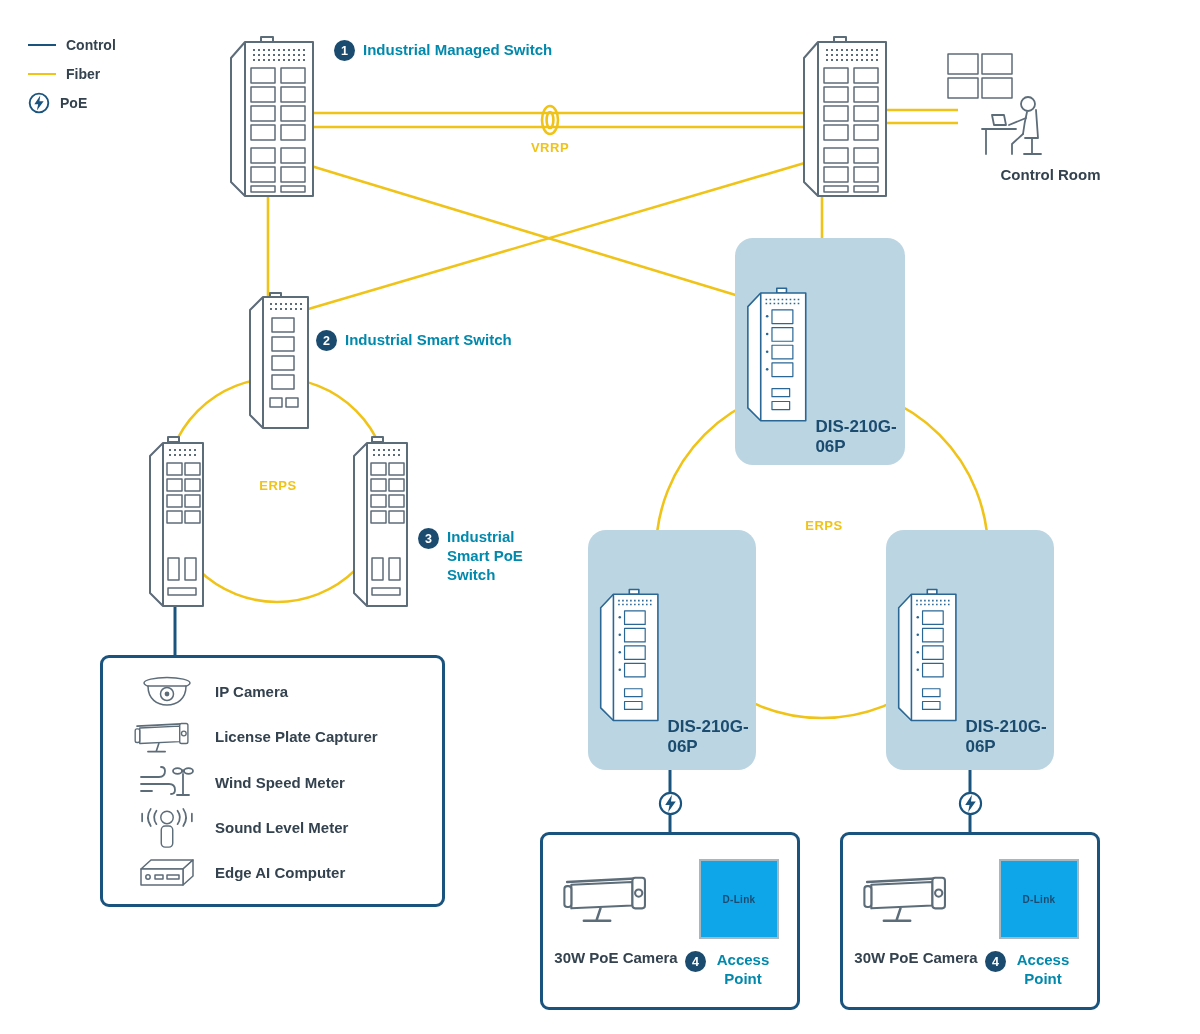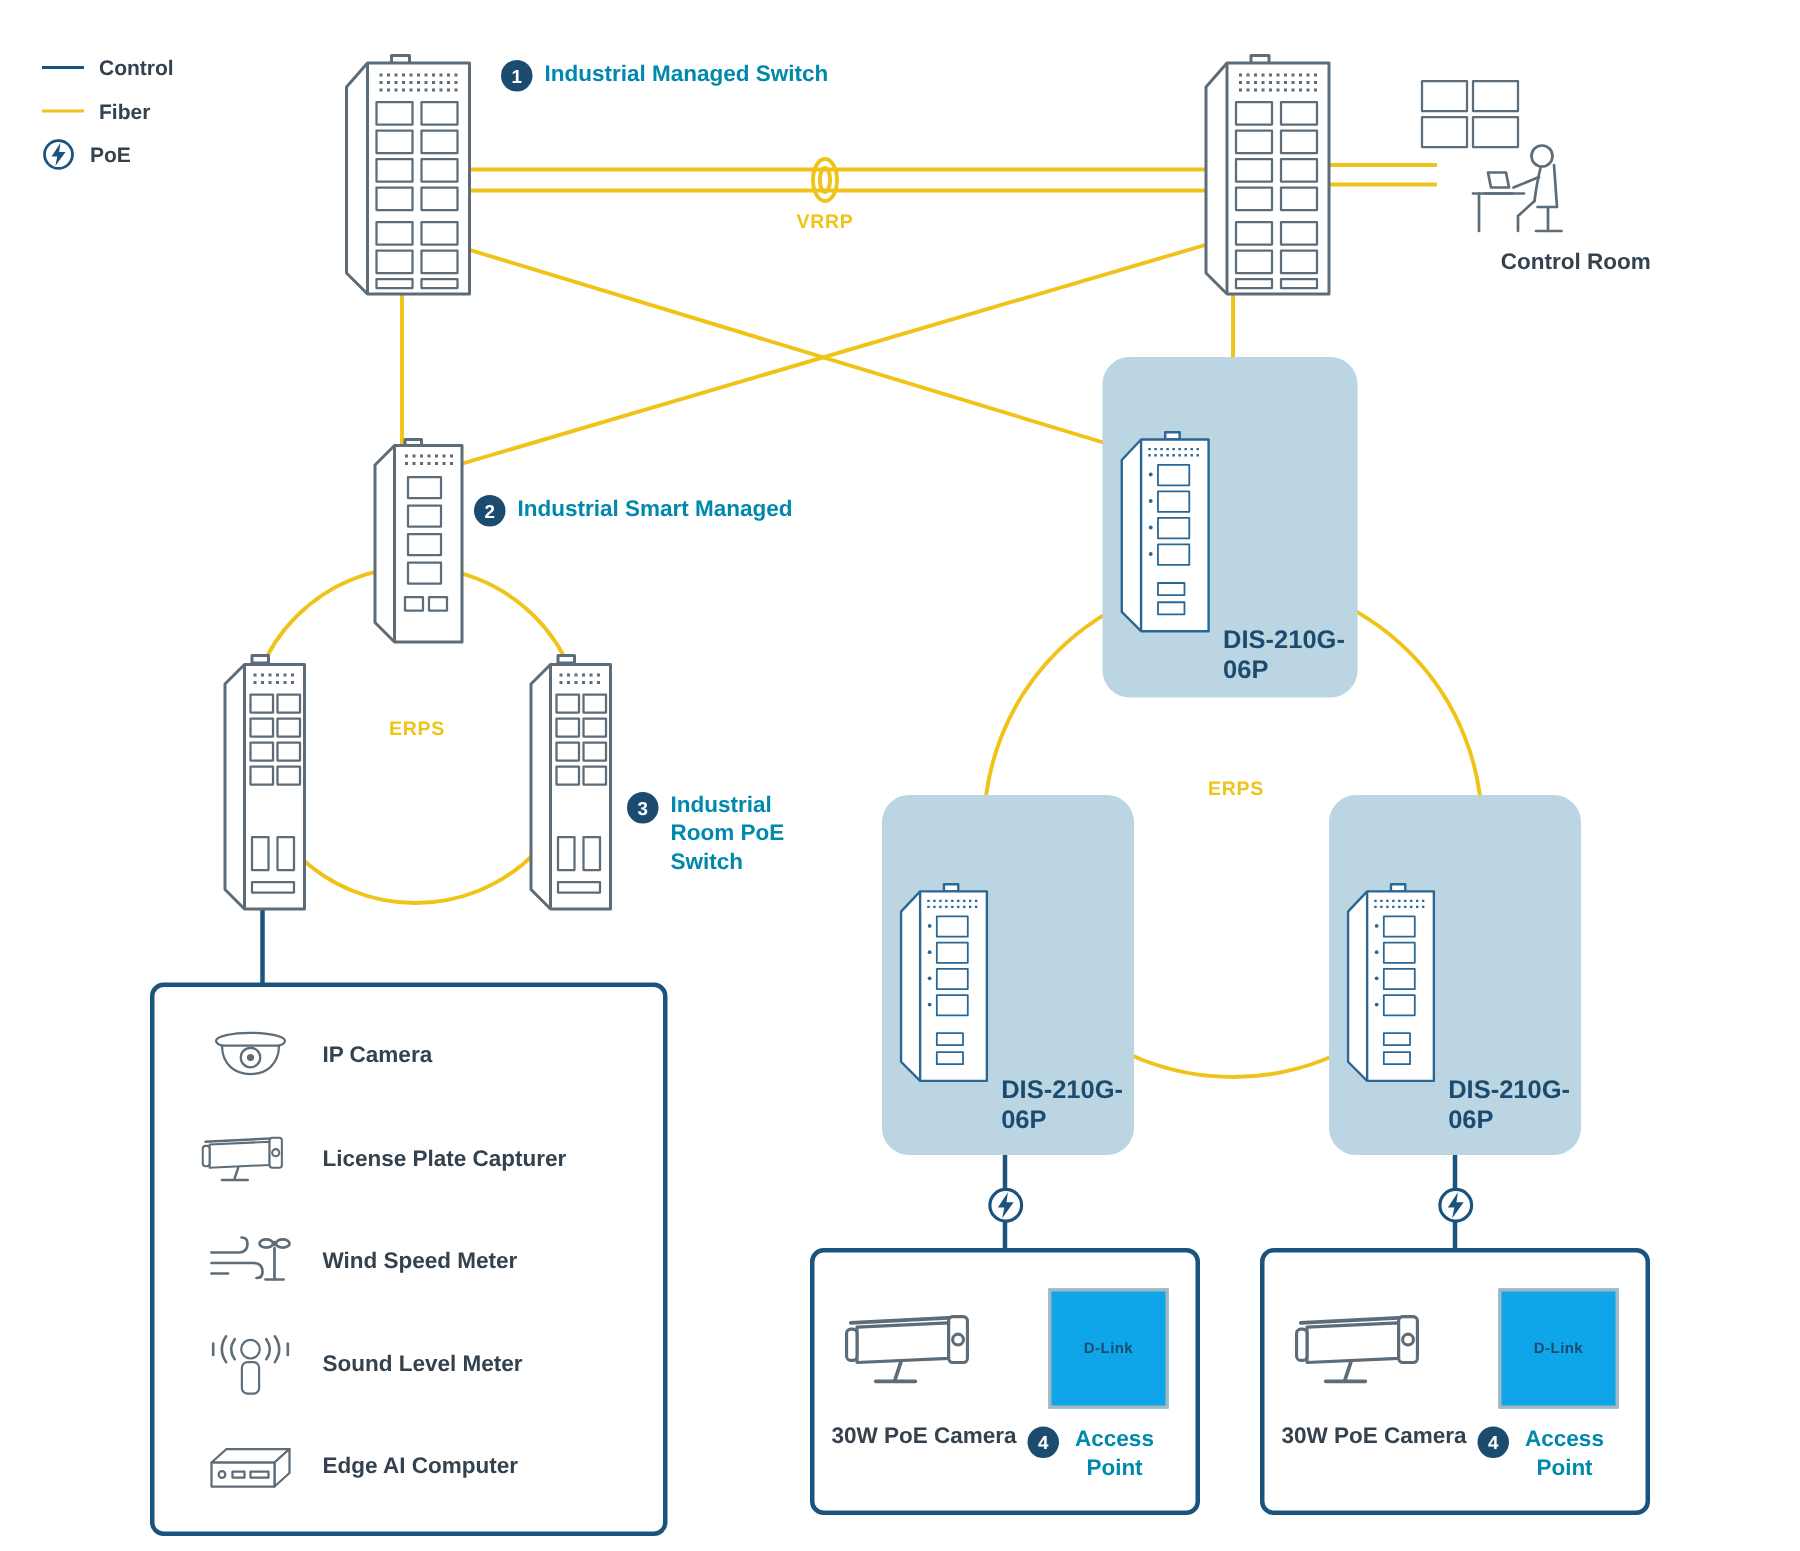--- a/index.html
+++ b/index.html
@@ -37,21 +37,21 @@
   .numlab.wrap{align-items:flex-start;white-space:normal}
   
   #legend{left:28px;top:30px;z-index:2}
   .leg-row{display:flex;align-items:center;gap:10px;height:29px}
   .leg-line{width:28px;height:0;border-top:2.5px solid}
   .leg-label{color:var(--text_dark);font-weight:bold;font-size:14px}
   
   .disbox{background:var(--box_fill);border-radius:18px;display:flex;align-items:center;z-index:2}
   .dis-model{color:var(--navy);font-weight:bold;font-size:17px;margin-top:auto}
   
-  #devbox{left:100px;top:655px;width:345px;height:369px;border:3px solid var(--ethernet);
+  #devbox{left:100px;top:655px;width:345px;height:252px;border:3px solid var(--ethernet);
     border-radius:9px;background:#fff;z-index:2;padding:12px 0 8px 16px;display:flex;flex-direction:column}
   .dev-row{display:flex;align-items:center;flex:1}
   .dev-ico{width:96px;display:flex;justify-content:center;flex:none}
   
   .cambox{width:260px;height:178px;border:3px solid var(--ethernet);border-radius:9px;background:#fff;z-index:2}
   .ap{position:absolute;left:156px;top:24px;width:80px;height:80px;background:#0ea5e9;
     border:2px solid var(--ap_border);display:flex;align-items:center;justify-content:center}
   .ap-logo{color:var(--navy);font-weight:bold;font-size:10px;letter-spacing:.3px}
   .camlab{position:absolute;left:8px;top:114px;width:130px;text-align:center}
   .aplab{position:absolute;left:142px;top:116px;display:flex;gap:6px;align-items:flex-start}
@@ -287,33 +287,33 @@
     </svg>
   <div class="abs node dlabel" style="left:978px;top:166px;width:145px;text-align:center">Control Room</div>
 
   <div class="abs node ylabel" style="left:522px;top:140px;width:56px">VRRP</div>
 
   <svg class="abs node" style="left:240px;top:292px" width="74" height="142">
       <use href="#sym-sw-sm"></use>
     </svg>
   <div class="abs node numlab" style="left:316px;top:330px">
     <span class="badge">2</span>
-    <span class="tlabel">Industrial Smart Managed</span>
+    <span class="tlabel">Industrial Smart Switch</span>
   </div>
 
   <svg class="abs node" style="left:142px;top:436px" width="66" height="176">
       <use href="#sym-sw-poe"></use>
     </svg>
   <svg class="abs node" style="left:346px;top:436px" width="66" height="176">
       <use href="#sym-sw-poe"></use>
     </svg>
 
   <div class="abs node numlab wrap" style="left:418px;top:528px">
     <span class="badge">3</span>
-    <span class="tlabel" style="width:96px">Industrial Room PoE Switch</span>
+    <span class="tlabel" style="width:96px">Industrial Smart PoE Switch</span>
   </div>
 
   <div class="abs node ylabel" style="left:246px;top:478px;width:64px">ERPS</div>
 
   <div class="abs disbox" style="left:735px;top:238px;width:170px;height:227px">
     <svg width="100" height="165" style="margin-top:10px">
         <use href="#sym-dis"></use>
       </svg>
     <div class="dis-model" style="margin-bottom:8px">DIS-210G-06P</div>
   </div>

